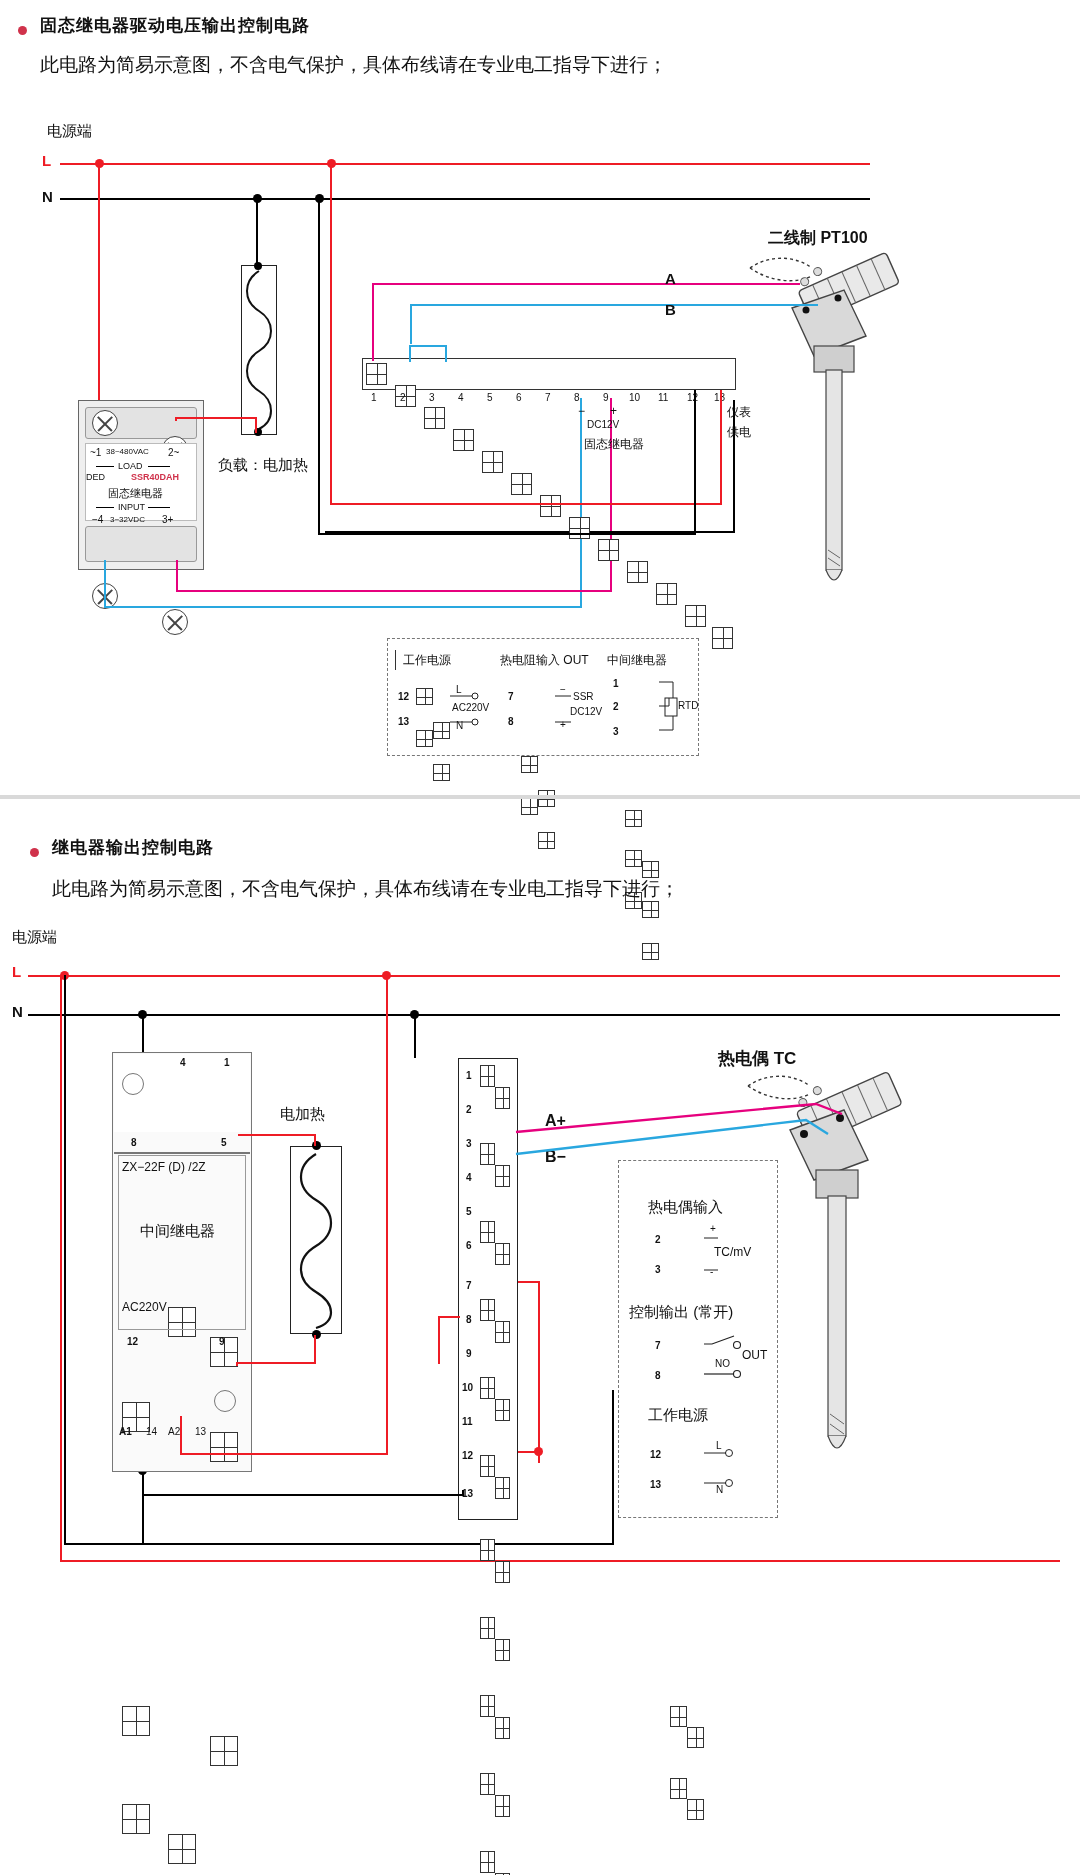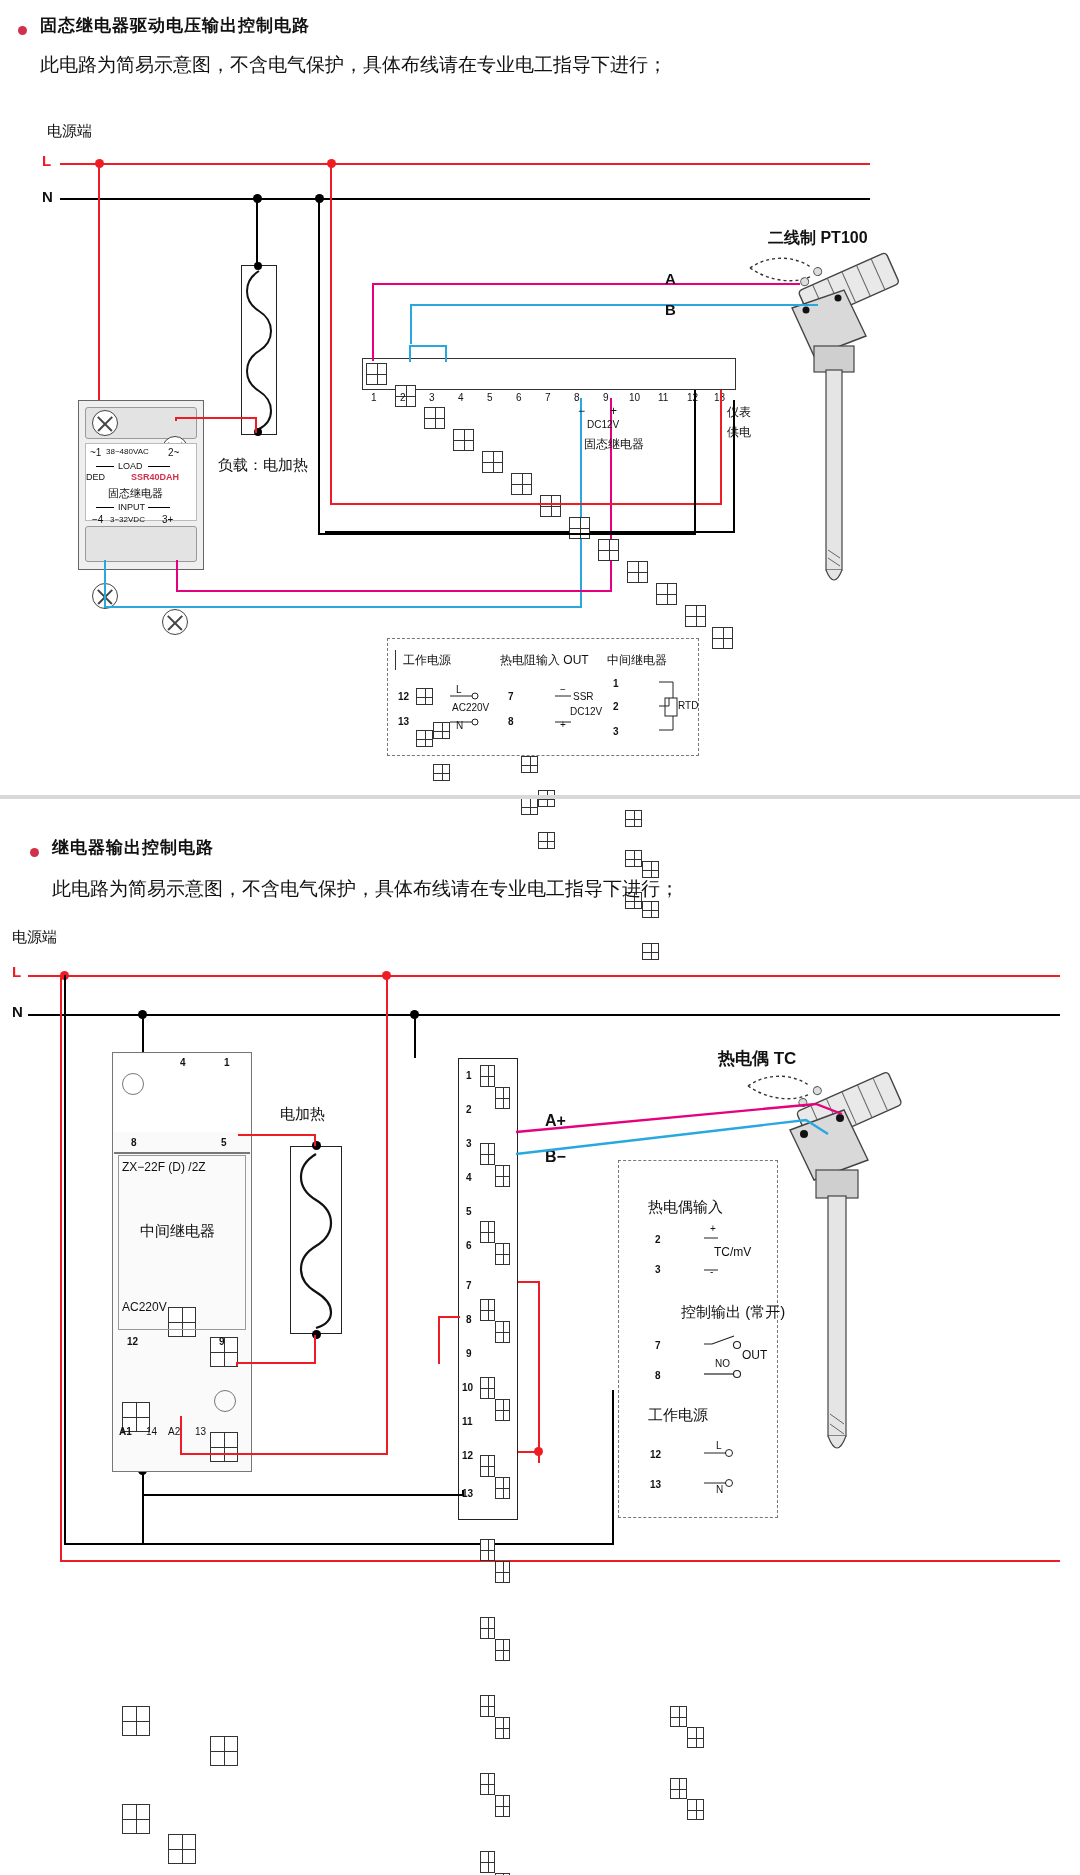--- a/index.html
+++ b/index.html
@@ -459,21 +459,21 @@
 <div class="abs term-cell" style="left:670px; top:1258px; width:17px; height:21px;"></div>
 <div class="abs term-cell" style="left:687px; top:1258px; width:17px; height:21px;"></div>
 <div class="abs lbl-xs" style="left:710px; top:1223px;">+</div>
 <div class="abs lbl-xs" style="left:710px; top:1266px;">-</div>
 <div class="abs lbl-sm" style="left:714px; top:1245px;">TC/mV</div>
 <svg class="abs" style="left:704px; top:1226px;" width="20" height="60" viewBox="0 0 20 60">
   <path d="M0 12 L14 12" stroke="#222" stroke-width="1"></path>
   <path d="M0 44 L14 44" stroke="#222" stroke-width="1"></path>
 </svg>
 
-<div class="abs lbl" style="left:681px; top:1303px;">控制输出 (常开)</div>
+<div class="abs lbl" style="left:629px; top:1303px;">控制输出 (常开)</div>
 <div class="abs lbl-xs" style="left:655px; top:1340px; font-weight:bold;">7</div>
 <div class="abs lbl-xs" style="left:655px; top:1370px; font-weight:bold;">8</div>
 
 <div class="abs lbl-xs" style="left:715px; top:1358px;">NO</div>
 <div class="abs lbl-sm" style="left:742px; top:1348px;">OUT</div>
 <svg class="abs" style="left:704px; top:1332px;" width="46" height="56" viewBox="0 0 46 56">
   <path d="M0 12 L8 12 L30 4" stroke="#222" stroke-width="1.2" fill="none"></path>
   <path d="M0 42 L30 42" stroke="#222" stroke-width="1.2" fill="none"></path>
   <circle cx="33" cy="13" r="3.5" fill="none" stroke="#222" stroke-width="1.1"></circle>
   <circle cx="33" cy="42" r="3.5" fill="none" stroke="#222" stroke-width="1.1"></circle>

